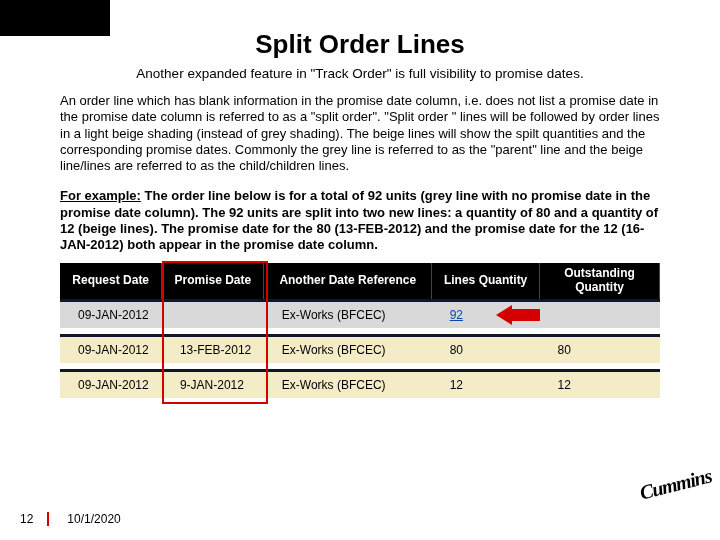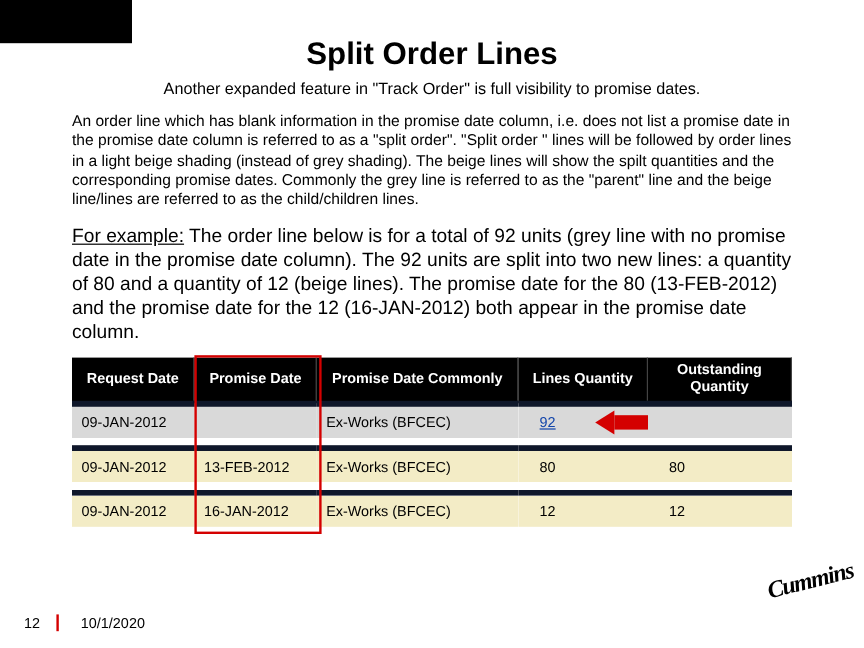--- a/index.html
+++ b/index.html
@@ -32,22 +32,23 @@
     font-size: 13.5px;
     margin-bottom: 12px;
   }
   .body-text {
     margin: 0 60px 14px 60px;
     font-size: 13px;
     line-height: 1.25;
   }
   .example-text {
     margin: 0 60px 10px 60px;
-    font-size: 16px;
+    font-size: 13px;
     line-height: 1.25;
+    font-weight: bold;
   }
   .example-label { text-decoration: underline; }
 
   
   .table-wrap {
     margin: 6px 60px 0 60px;
     font-size: 12px;
   }
   table {
     width: 100%;
@@ -58,22 +59,22 @@
     background: #000;
     color: #fff;
     font-weight: bold;
     text-align: center;
     padding: 4px 6px;
     border-right: 1px solid #444;
     font-size: 12px;
     line-height: 1.15;
   }
   tbody td {
-    padding: 6px 8px;
-    border-top: 5px solid #0f172a;
+    padding: 6px 18px;
+    border-top: 3px solid #0f172a;
     text-align: left;
     font-size: 12px;
     white-space: nowrap;
     position: relative;
   }
   .row-parent td { background: #d9d9d9; }
   .row-child  td { background: #f3ecc6; }
   .sep-row td { height: 6px; padding: 0; background: #fff; border: none; }
   .link { color: #1144aa; text-decoration: underline; }
   .num { text-align: left; padding-left: 18px; }
@@ -155,21 +156,21 @@
       <col style="width:17%">
       <col style="width:17%">
       <col style="width:28%">
       <col style="width:18%">
       <col style="width:20%">
     </colgroup>
     <thead>
       <tr>
         <th>Request Date</th>
         <th>Promise Date</th>
-        <th>Promise Date Commonly</th>
+        <th>Another Date Reference</th>
         <th>Lines Quantity</th>
         <th>Outstanding Quantity</th>
       </tr>
     </thead>
     <tbody>
       <tr class="row-parent">
         <td>09-JAN-2012</td>
         <td></td>
         <td>Ex-Works (BFCEC)</td>
         <td class="num" style="position:relative;">
@@ -189,21 +190,21 @@
         <td>13-FEB-2012</td>
         <td>Ex-Works (BFCEC)</td>
         <td class="num">80</td>
         <td class="num">80</td>
       </tr>
       <tr class="sep-row">
           <td colspan="5"></td>
         </tr>
       <tr class="row-child">
         <td>09-JAN-2012</td>
-        <td>16-JAN-2012</td>
+        <td>9-JAN-2012</td>
         <td>Ex-Works (BFCEC)</td>
         <td class="num">12</td>
         <td class="num">12</td>
       </tr>
     </tbody>
   </table>
   <div class="promise-box" style="top:-2px; left:17%; width:17%; height:calc(100% + 4px);"></div>
 </div>
 
 <div class="logo">Cummins</div>

